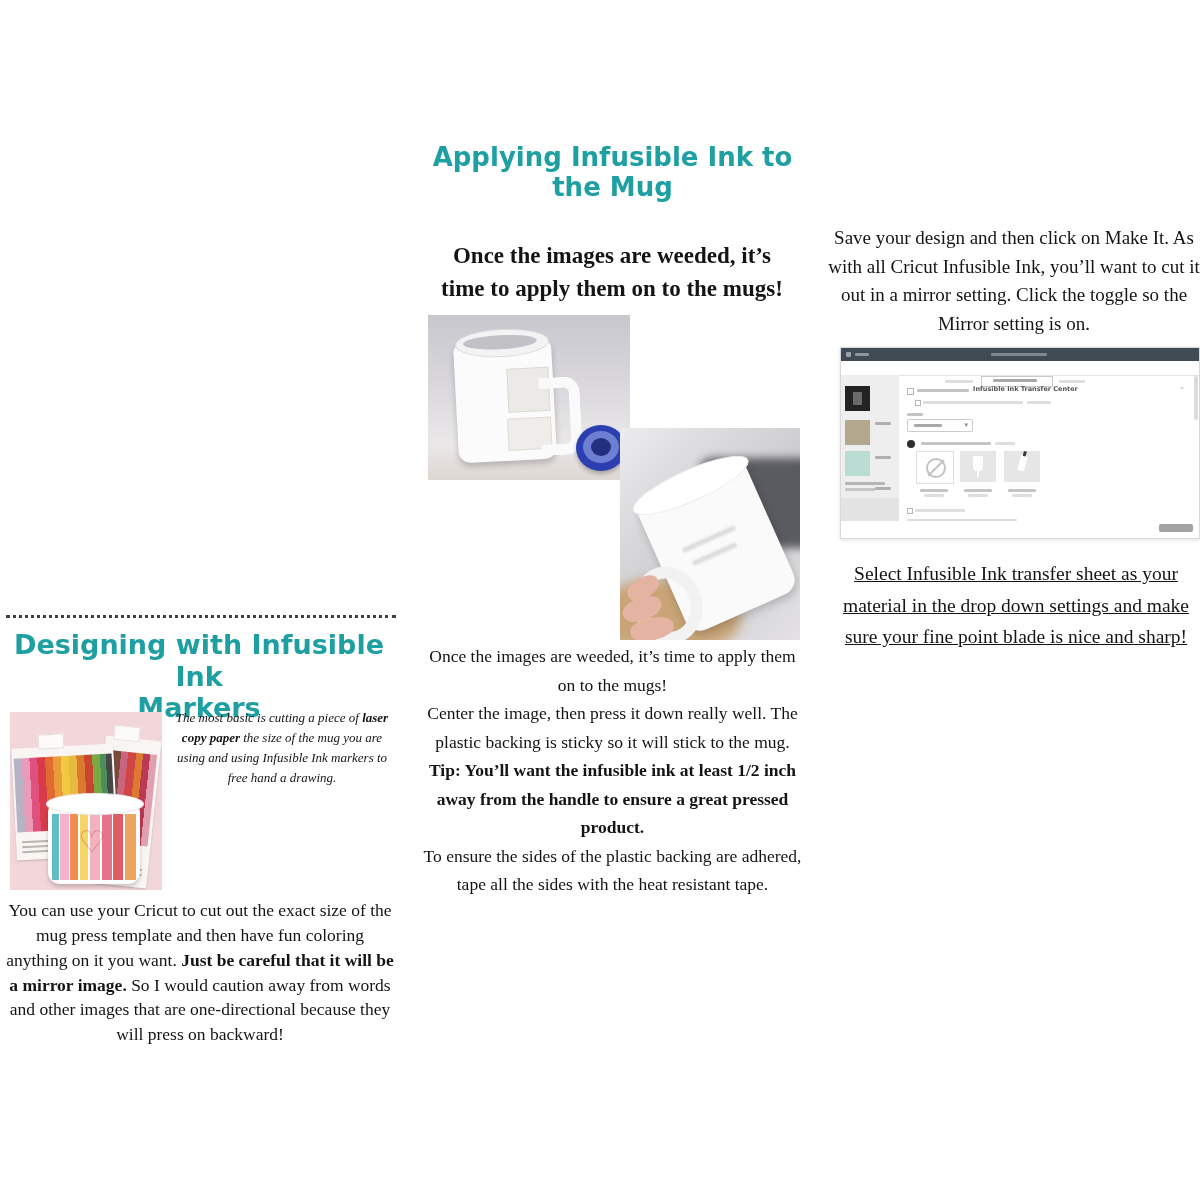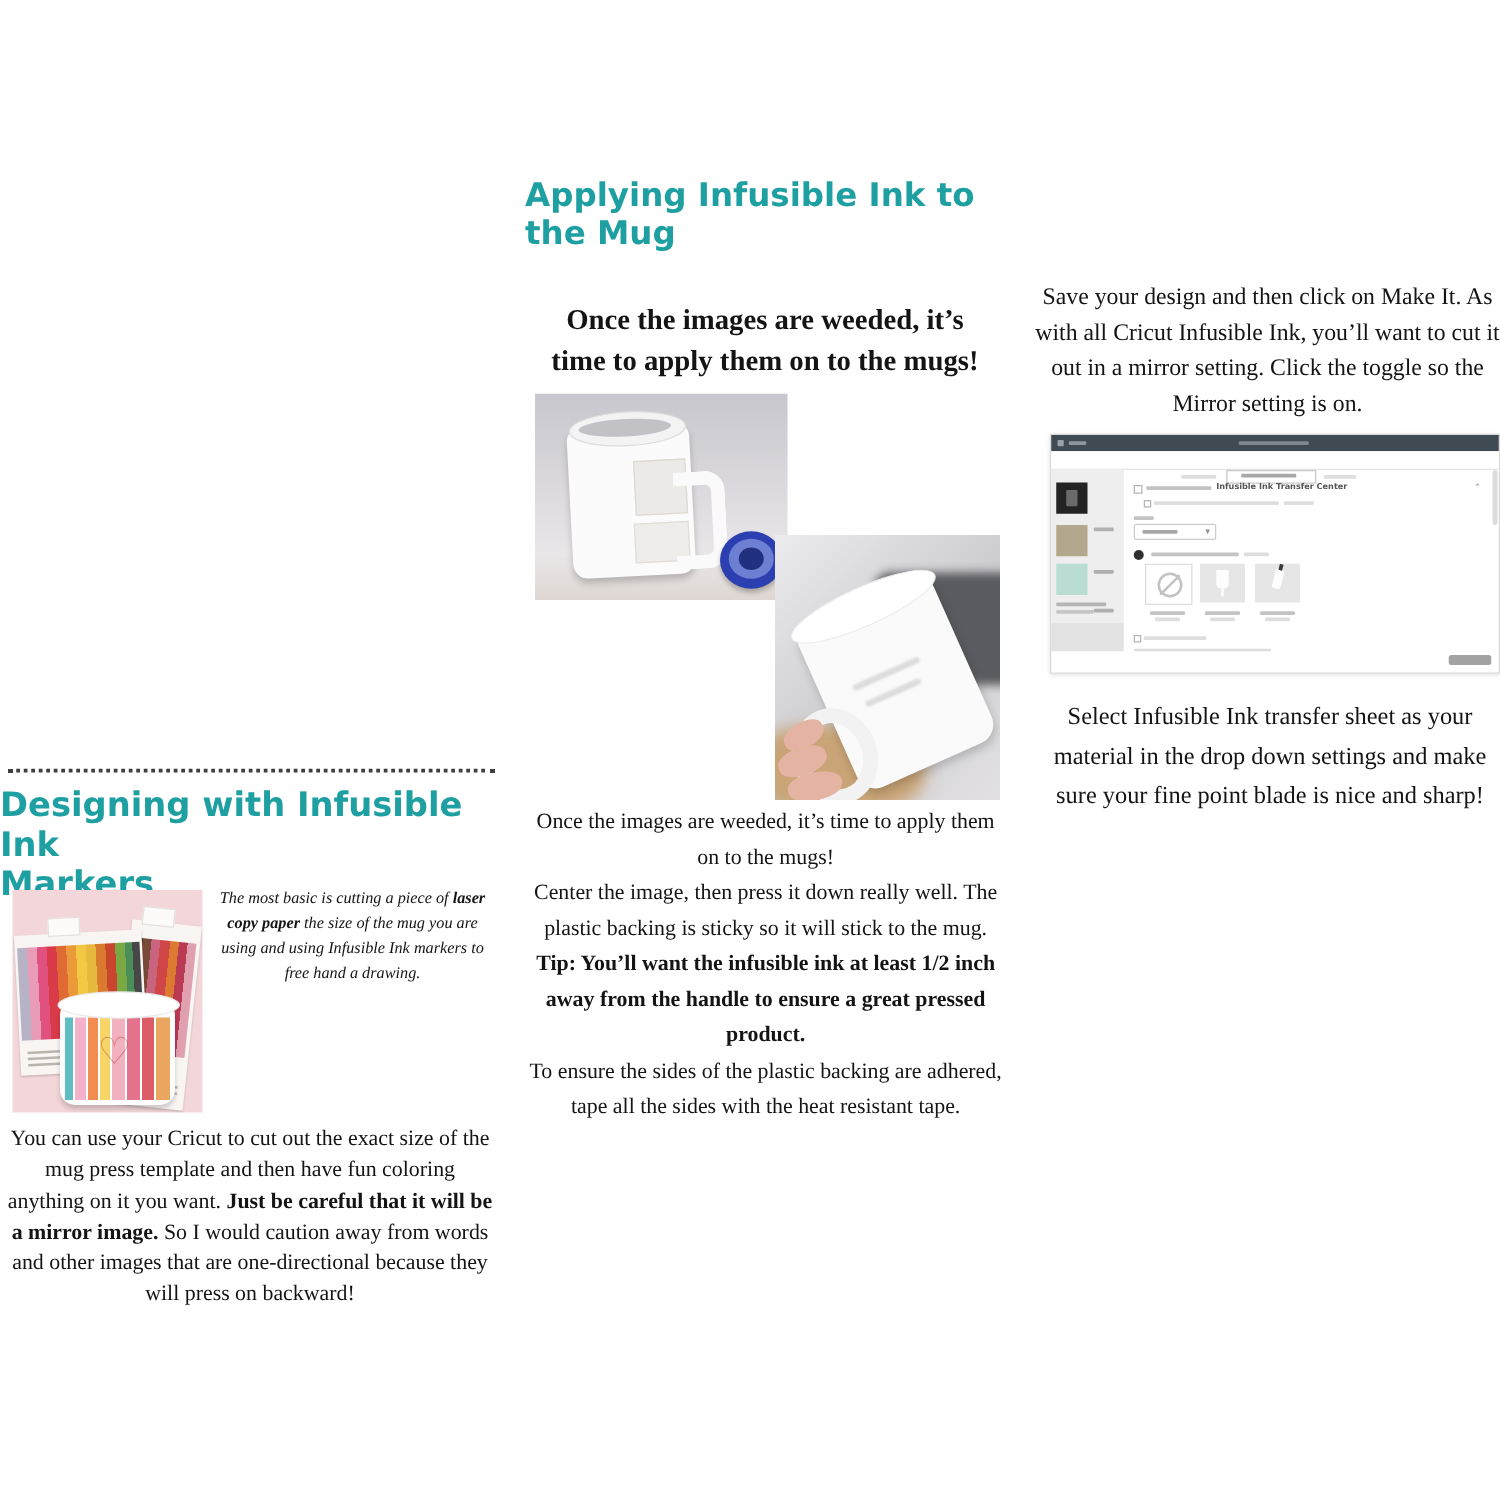--- a/index.html
+++ b/index.html
@@ -1,20 +1,20 @@
 <!DOCTYPE html>
 <html><head>
 <meta charset="utf-8">
 <style>
   html,body{margin:0;padding:0;background:#fff;}
   .page{position:relative;width:1200px;height:1200px;background:#ffffff;overflow:hidden;
         font-family:"Liberation Serif", serif;color:#141414;}
   .abs{position:absolute;}
   .heading{position:absolute;font-family:"DejaVu Sans", sans-serif;font-weight:800;
-           color:#1e9fa1;white-space:pre-line;line-height:1.17;margin:0;}
+           color:#1e9fa1;text-align:center;white-space:pre-line;line-height:1.17;margin:0;}
   .txt{position:absolute;text-align:center;margin:0;}
   .dotted{position:absolute;left:6px;top:615px;width:390px;height:0;border-top:3px dotted #3f3f3f;}
 
   
   .photo{position:absolute;overflow:hidden;}
   .markers{left:10px;top:712px;width:152px;height:178px;background:#f3d6d9;}
   .pack{position:absolute;background:#f8f5f3;box-shadow:0 1px 2px rgba(0,0,0,.18);}
   .pack-right{left:88px;top:26px;width:56px;height:148px;transform:rotate(6deg);}
   .pack-right .bars{position:absolute;left:3px;top:14px;right:3px;height:92px;
      background:linear-gradient(90deg,#3c3c3c 0 14%,#7a4a38 14% 28%,#c9647f 28% 42%,#d04545 42% 58%,#dd7a32 58% 72%,#b93a52 72% 86%,#e0a0b0 86% 100%);}
@@ -244,15 +244,15 @@
     <div class="sk skl" style="left:171px;top:146px;width:20px;"></div>
 
     <div class="cb" style="left:66px;top:160px;width:4px;height:4px;"></div>
     <div class="sk skl" style="left:74px;top:161px;width:50px;"></div>
     <div class="sk skl" style="left:66px;top:171px;width:110px;height:2px;"></div>
 
     <div class="btn"></div>
     <div class="scroll"></div>
   </div>
 
-  <p class="txt" style="left:836px;top:558px;width:360px;font-size:19.5px;line-height:1.62;">Select Infusible Ink transfer sheet as your material in the drop down settings and make sure your fine point blade is nice and sharp!</p>
+  <p class="txt" style="left:836px;top:558px;width:360px;font-size:19.5px;line-height:1.62;text-decoration:underline;">Select Infusible Ink transfer sheet as your material in the drop down settings and make sure your fine point blade is nice and sharp!</p>
 
 </div>
 
 </body></html>

